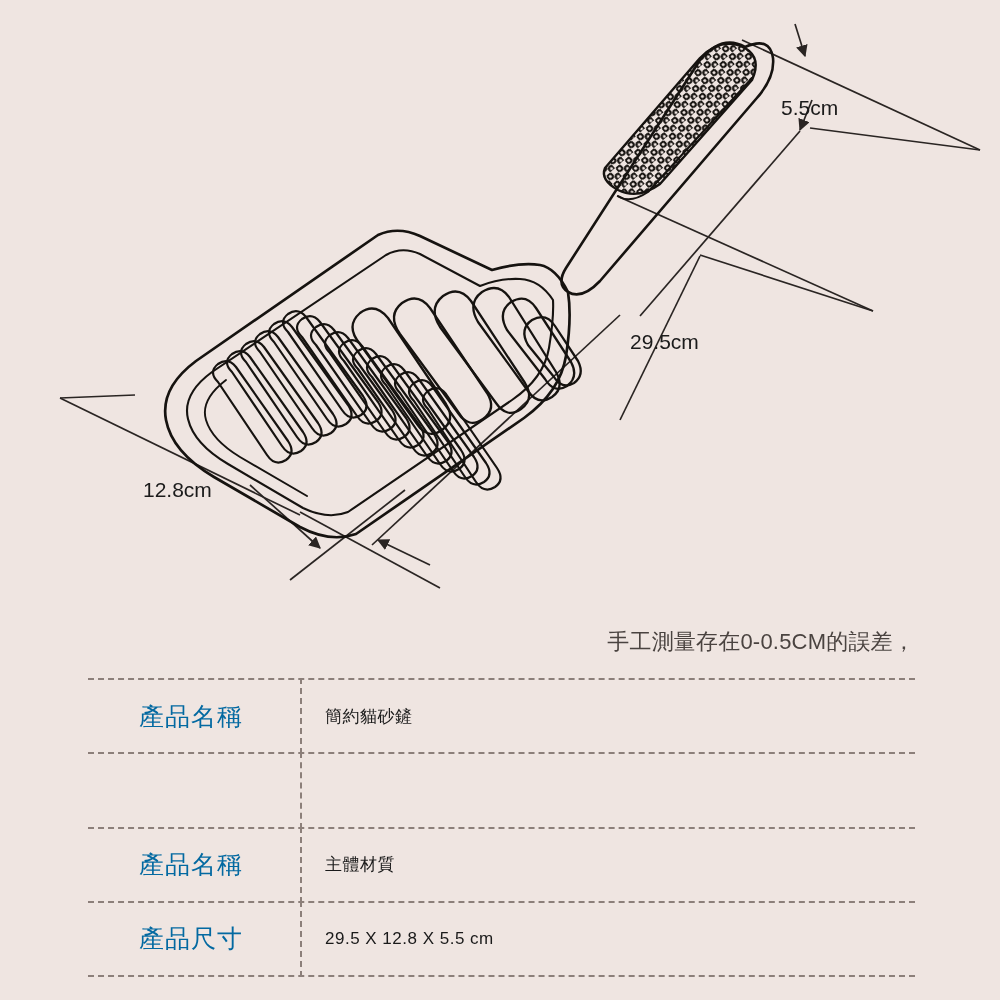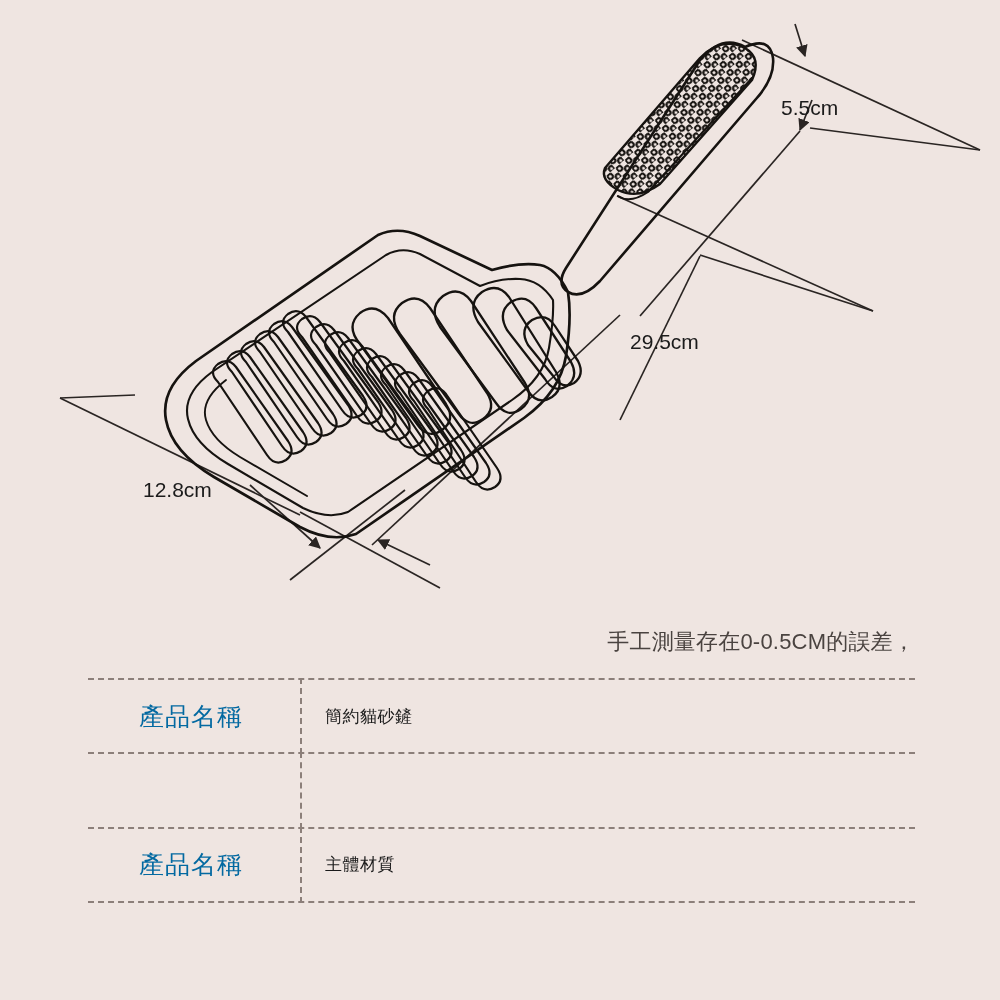--- a/index.html
+++ b/index.html
@@ -249,16 +249,21 @@
     <div class="spec-row">
       <div class="spec-divider"></div>
     </div>
 
     <div class="spec-row">
       <div class="spec-key">產品名稱</div>
       <div class="spec-divider"></div>
       <div class="spec-val">主體材質</div>
     </div>
 
+    <div class="spec-row">
+      <div class="spec-key">產品尺寸</div>
+      <div class="spec-divider"></div>
+      <div class="spec-val">29.5 X 12.8 X 5.5 cm</div>
+    </div>
 
   </div>
 
 </div>
 
 </body></html>

